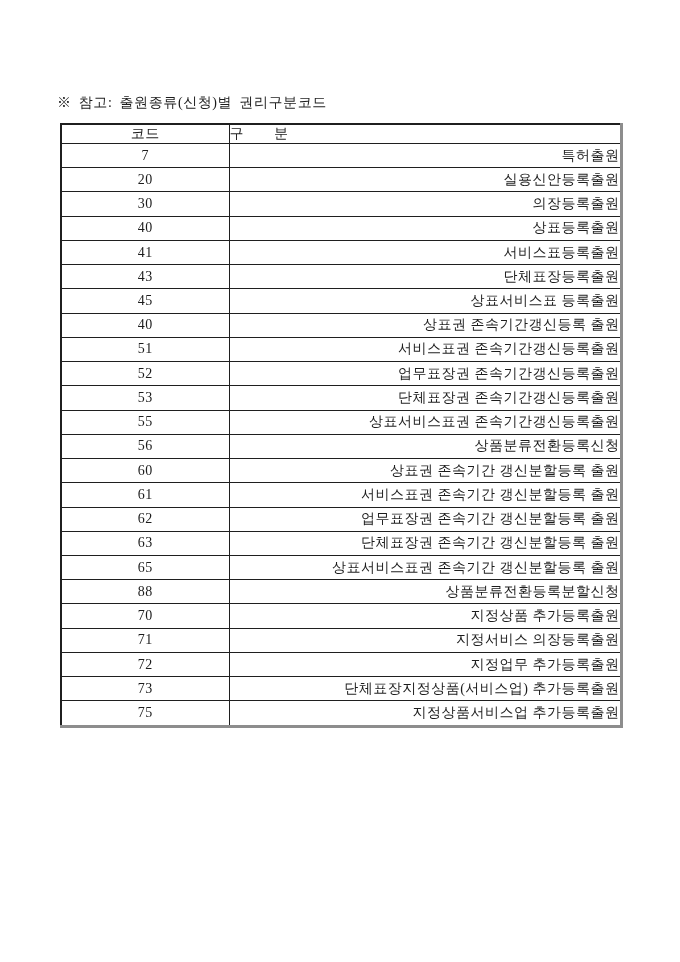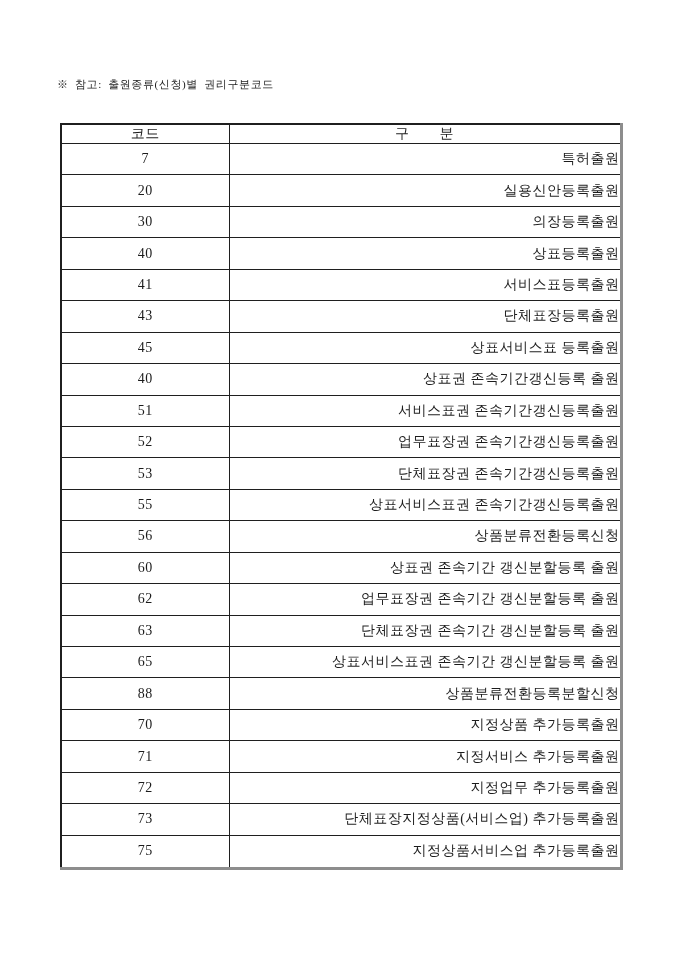--- a/index.html
+++ b/index.html
@@ -11,32 +11,32 @@
     height: 962px;
     position: relative;
     background: var(--background, #ffffff);
     font-family: "Liberation Serif", "DejaVu Serif", serif;
     color: var(--text, #1c1c1c);
     overflow: hidden;
   }
   .doc-title {
     position: absolute;
     left: 57px;
-    top: 77px;
-    font-size: 11px;
+    top: 94px;
+    font-size: 14px;
     letter-spacing: 0.6px;
     word-spacing: 3px;
     white-space: nowrap;
   }
   table.code-table {
     position: absolute;
     left: 60px;
     top: 123px;
     width: 560px;
-    height: 747px;
+    height: 605px;
     border-collapse: collapse;
     table-layout: fixed;
     border-top: 2px solid var(--border-dark, #1f1f1f);
     border-left: 2px solid var(--border-dark, #1f1f1f);
     border-right: 3px solid var(--border-shadow, #8d8d8d);
     border-bottom: 3px solid var(--border-shadow, #8d8d8d);
   }
   col.code-col    { width: 168px; }
   col.category-col{ width: 392px; }
   th, td {
@@ -46,21 +46,21 @@
     padding: 0;
     letter-spacing: 0.5px;
     vertical-align: middle;
     overflow: hidden;
     white-space: nowrap;
   }
   th.code-header, td.code-cell {
     text-align: center;
   }
   th.category-header {
-    text-align: center;
+    text-align: left;
     word-spacing: 26px; 
   }
   td.category-cell {
     text-align: right;
     padding-left: 20px;
   }
 </style>
 </head>
 <body>
 
@@ -142,20 +142,24 @@
   <tr>
     <td class="code-cell">56</td>
     <td class="category-cell">상품분류전환등록신청</td>
   </tr>
 
   <tr>
     <td class="code-cell">60</td>
     <td class="category-cell">상표권 존속기간 갱신분할등록 출원</td>
   </tr>
 
+  <tr>
+    <td class="code-cell">61</td>
+    <td class="category-cell">서비스표권 존속기간 갱신분할등록 출원</td>
+  </tr>
 
   <tr>
     <td class="code-cell">62</td>
     <td class="category-cell">업무표장권 존속기간 갱신분할등록 출원</td>
   </tr>
 
   <tr>
     <td class="code-cell">63</td>
     <td class="category-cell">단체표장권 존속기간 갱신분할등록 출원</td>
   </tr>
@@ -170,21 +174,21 @@
     <td class="category-cell">상품분류전환등록분할신청</td>
   </tr>
 
   <tr>
     <td class="code-cell">70</td>
     <td class="category-cell">지정상품 추가등록출원</td>
   </tr>
 
   <tr>
     <td class="code-cell">71</td>
-    <td class="category-cell">지정서비스 추가등록출원</td>
+    <td class="category-cell">지정서비스 의장등록출원</td>
   </tr>
 
   <tr>
     <td class="code-cell">72</td>
     <td class="category-cell">지정업무 추가등록출원</td>
   </tr>
 
   <tr>
     <td class="code-cell">73</td>
     <td class="category-cell">단체표장지정상품(서비스업) 추가등록출원</td>

